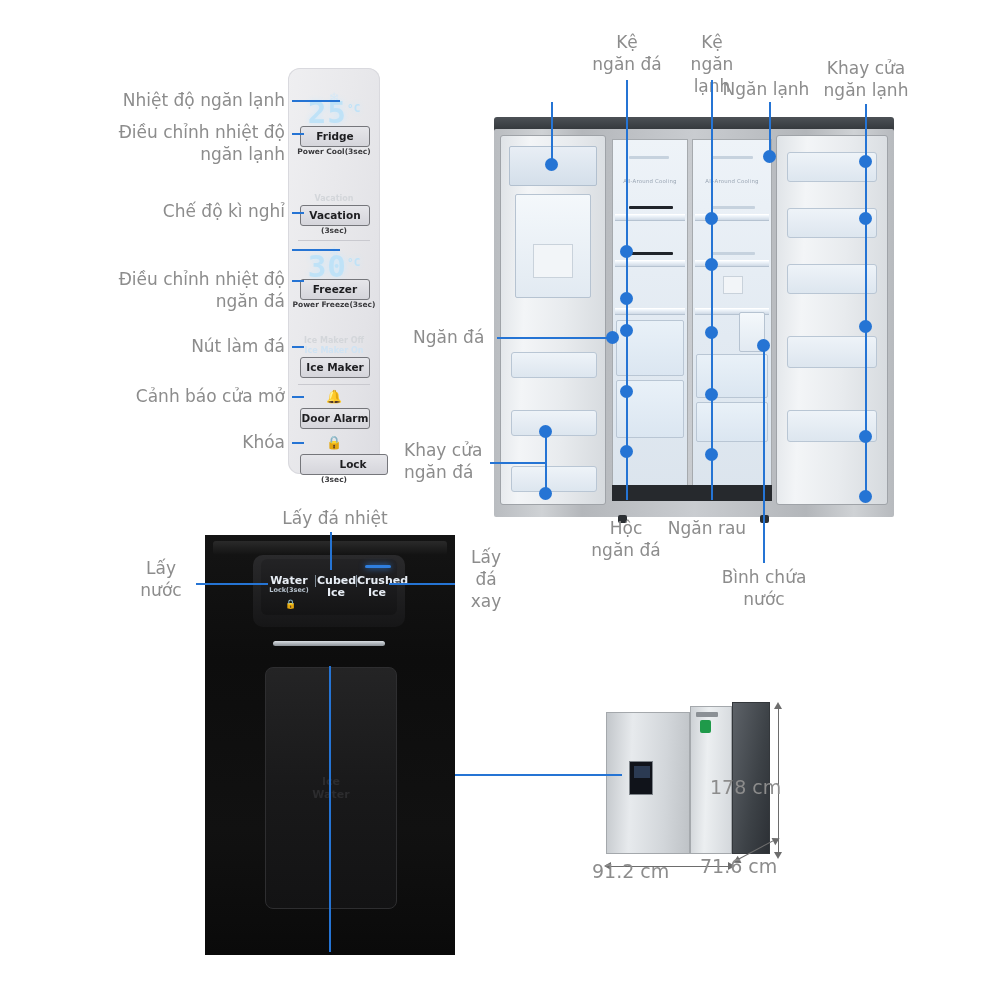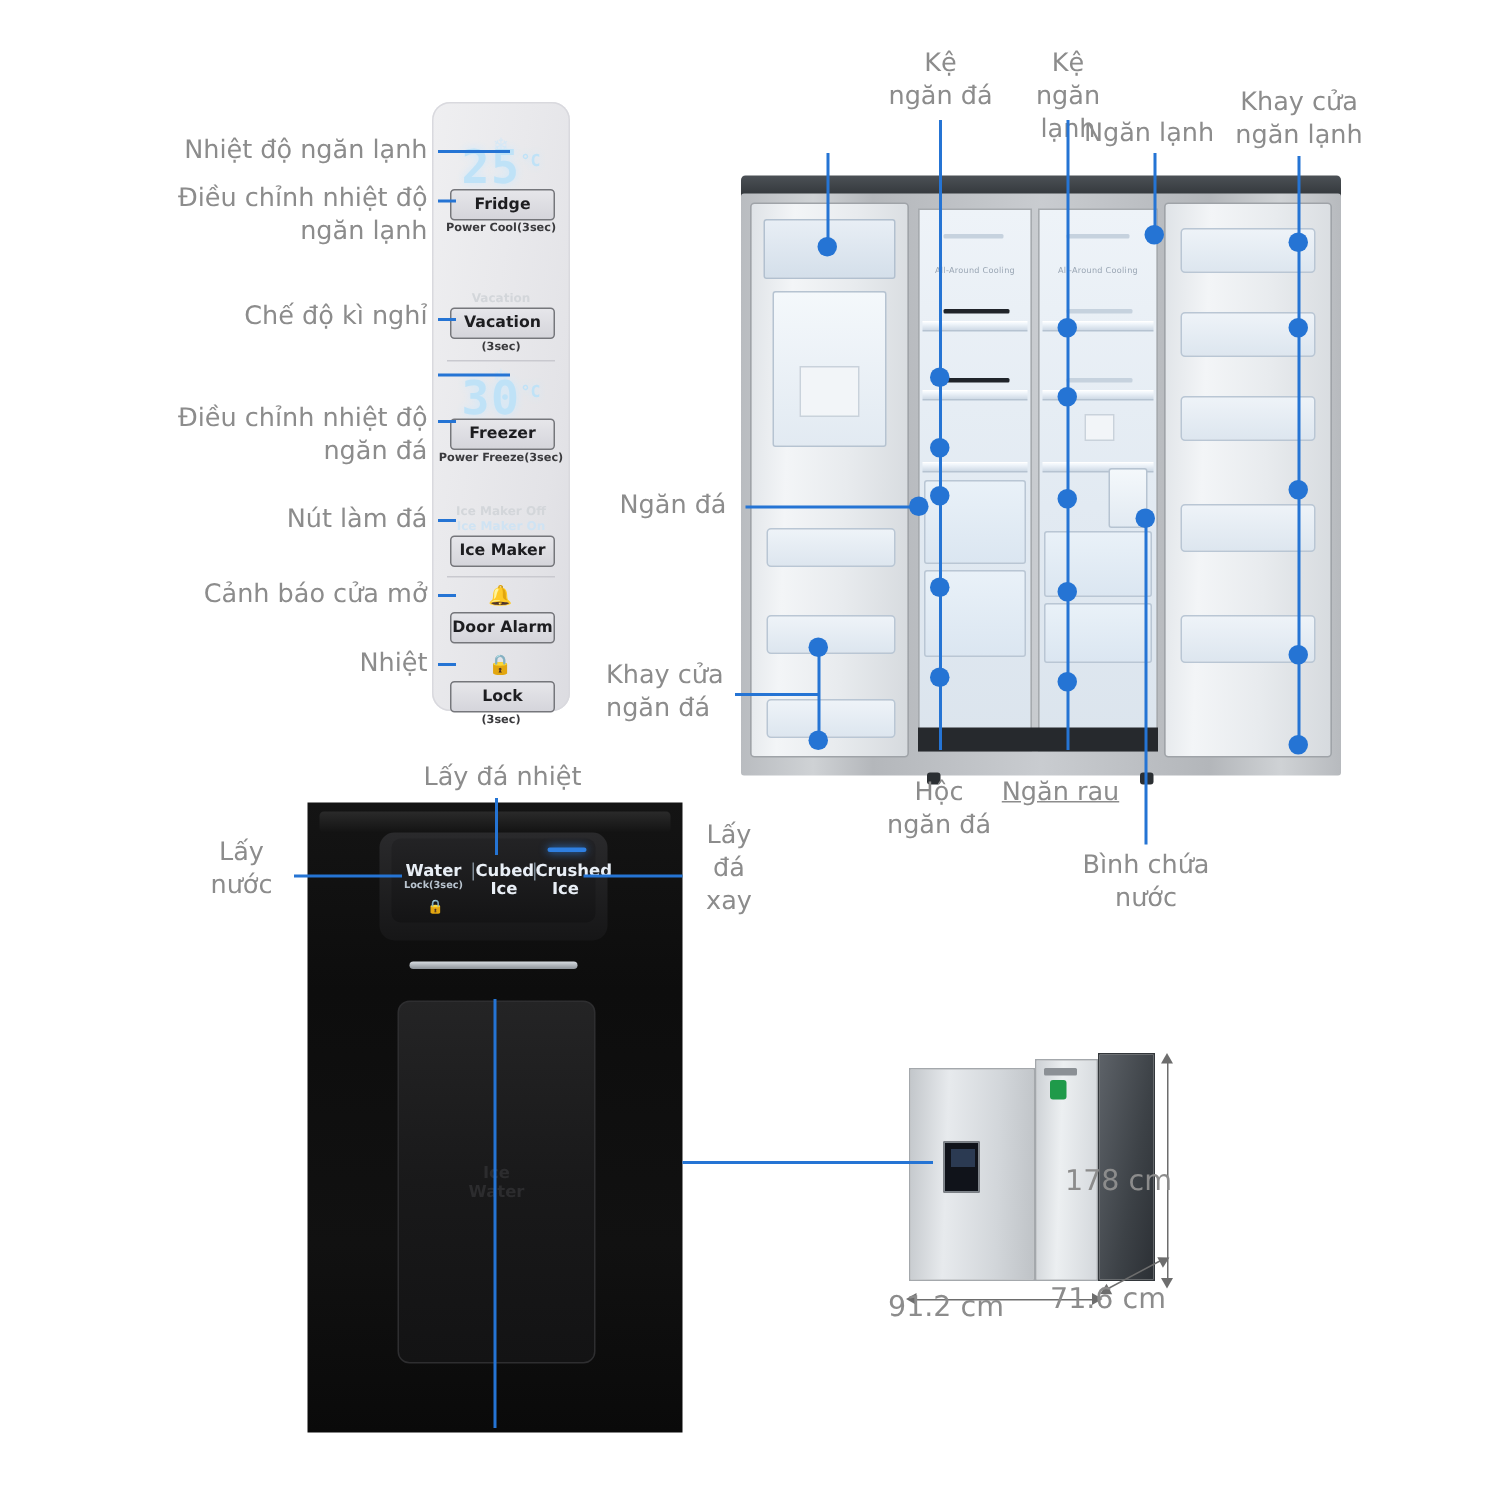--- a/index.html
+++ b/index.html
@@ -131,21 +131,21 @@
 
     <div class="ghost" style="top:268px;">Ice Maker Off</div>
     <div class="ghost on" style="top:278px;">Ice Maker On</div>
     <div class="btn" style="top:289px;">Ice Maker</div>
     <div class="divider" style="top:316px;"></div>
 
     <div class="picon" style="top:321px;">🔔</div>
     <div class="btn" style="top:340px;">Door Alarm</div>
 
     <div class="picon" style="top:367px;">🔒</div>
-    <div class="btn" style="top:386px;">Lock</div>
+    <div class="btn" style="top:386px;padding-left:18px;">Lock</div>
     <div class="sub" style="top:407px;">(3sec)</div>
   </div>
 
   <div class="lbl r" style="left:85px;top:90px;width:200px;">Nhiệt độ ngăn lạnh</div>
   <div class="ln h" style="left:292px;top:100px;width:48px;"></div>
 
   <div class="lbl r" style="left:65px;top:122px;width:220px;">Điều chỉnh nhiệt độ
 ngăn lạnh</div>
   <div class="ln h" style="left:292px;top:133px;width:12px;"></div>
 
@@ -157,21 +157,21 @@
   <div class="lbl r" style="left:65px;top:269px;width:220px;">Điều chỉnh nhiệt độ
 ngăn đá</div>
   <div class="ln h" style="left:292px;top:280px;width:12px;"></div>
 
   <div class="lbl r" style="left:115px;top:336px;width:170px;">Nút làm đá</div>
   <div class="ln h" style="left:292px;top:346px;width:12px;"></div>
 
   <div class="lbl r" style="left:95px;top:386px;width:190px;">Cảnh báo cửa mở</div>
   <div class="ln h" style="left:292px;top:396px;width:12px;"></div>
 
-  <div class="lbl r" style="left:135px;top:432px;width:150px;">Nhiệt</div>
+  <div class="lbl r" style="left:135px;top:432px;width:150px;">Khóa</div>
   <div class="ln h" style="left:292px;top:442px;width:12px;"></div>
 
   <div class="unit">
     <div class="top-cap"></div>
     <div class="body-shell"></div>
 
     <div class="door freezer">
       <div class="icemk" style="left:8px;top:10px;width:88px;height:40px;"></div>
       <div class="wtank" style="left:14px;top:58px;width:76px;height:104px;"></div>
       <div class="lblbox" style="left:32px;top:108px;width:38px;height:32px;"></div>
@@ -258,21 +258,21 @@
   <div class="ln h" style="left:490px;top:462px;width:56px;"></div>
   <div class="ln v" style="left:545px;top:430px;height:62px;"></div>
   <div class="dot" style="left:539px;top:425px;"></div>
   <div class="dot" style="left:539px;top:487px;"></div>
 
   <div class="lbl c" style="left:586px;top:518px;width:80px;">Hộc
 ngăn đá</div>
   <div class="dot" style="left:620px;top:385px;"></div>
   <div class="dot" style="left:620px;top:445px;"></div>
 
-  <div class="lbl c" style="left:662px;top:518px;width:90px;text-decoration:underline;">Ngăn rau</div>
+  <div class="lbl c" style="left:662px;top:518px;width:90px;">Ngăn rau</div>
   <div class="dot" style="left:705px;top:388px;"></div>
   <div class="dot" style="left:705px;top:448px;"></div>
 
   <div class="lbl c" style="left:712px;top:567px;width:104px;">Bình chứa
 nước</div>
   <div class="ln v" style="left:763px;top:345px;height:218px;"></div>
   <div class="dot" style="left:757px;top:339px;"></div>
 
   <div class="disp">
     <div class="disp-top"></div>

